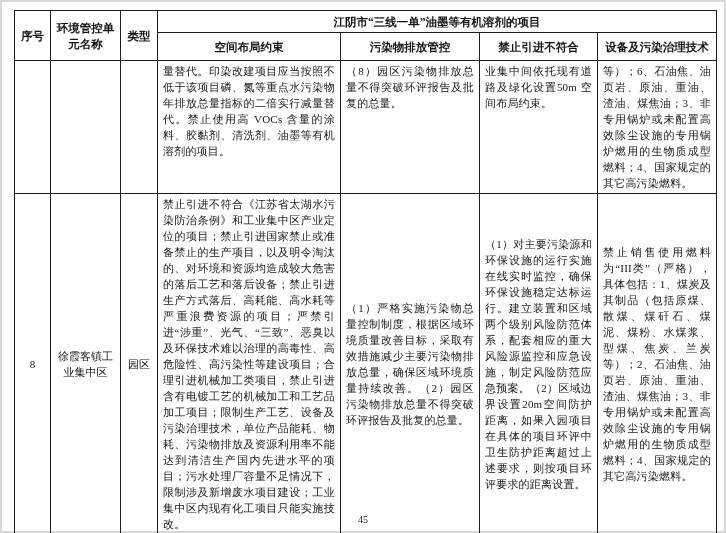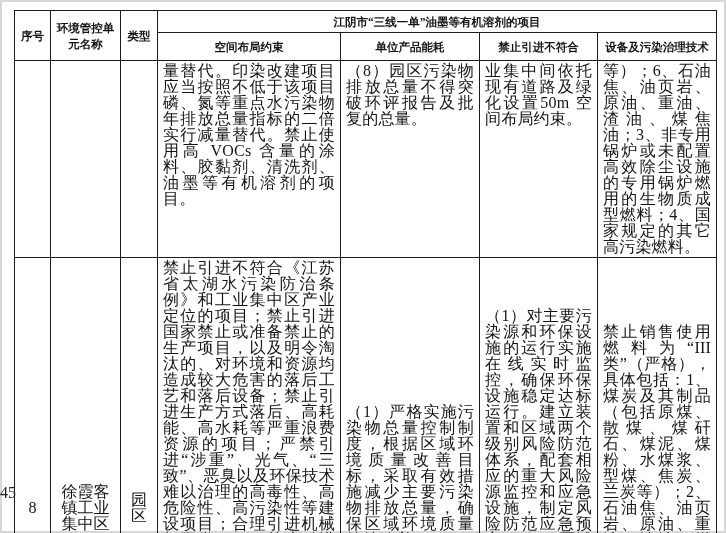--- a/index.html
+++ b/index.html
@@ -19,21 +19,21 @@
   .doc-page{
     position:absolute;left:14px;top:10px;width:702px;
   }
   table.access-table{
     border-collapse:collapse;
     table-layout:fixed;
     width:702px;
   }
   .access-table th,.access-table td{
     border:1px solid #1c1c1c;
-    font-size:16px;
+    font-size:11px;
     line-height:16px;
     padding:2px 5px;
     overflow:hidden;
     word-break:break-all;
   }
   .access-table th{
     font-weight:bold;
     text-align:center;
     vertical-align:middle;
     font-size:11.5px;
@@ -49,23 +49,23 @@
   }
   td.ctr{
     text-align:center;
   }
   tr.row-cont td{
     vertical-align:top;
   }
   .pageno{
     position:absolute;
     left:0;right:0;
-    top:484px;
-    text-align:left;
-    font-size:16px;
+    top:514px;
+    text-align:center;
+    font-size:10px;
     color:#222;
   }
 </style>
 </head>
 <body>
 
 <div class="viewport-frame"></div>
 
 <div class="doc-page">
   <table class="access-table">
@@ -80,21 +80,21 @@
     </colgroup>
     <thead>
       <tr style="height:22px">
         <th rowspan="2">序号</th>
         <th rowspan="2">环境管控单元名称</th>
         <th rowspan="2">类型</th>
         <th colspan="4">江阴市“三线一单”油墨等有机溶剂的项目</th>
       </tr>
       <tr style="height:28px">
         <th>空间布局约束</th>
-        <th>单位产品能耗</th>
+        <th>污染物排放管控</th>
         <th>禁止引进不符合</th>
         <th>设备及污染治理技术</th>
       </tr>
     </thead>
     <tbody>
       <tr class="row-cont" style="height:96px">
         <td class="ctr"></td>
         <td class="ctr"></td>
         <td class="ctr"></td>
         <td class="txt">量替代。印染改建项目应当按照不低于该项目磷、氮等重点水污染物年排放总量指标的二倍实行减量替代。禁止使用高 VOCs 含量的涂料、胶黏剂、清洗剂、油墨等有机溶剂的项目。</td>

